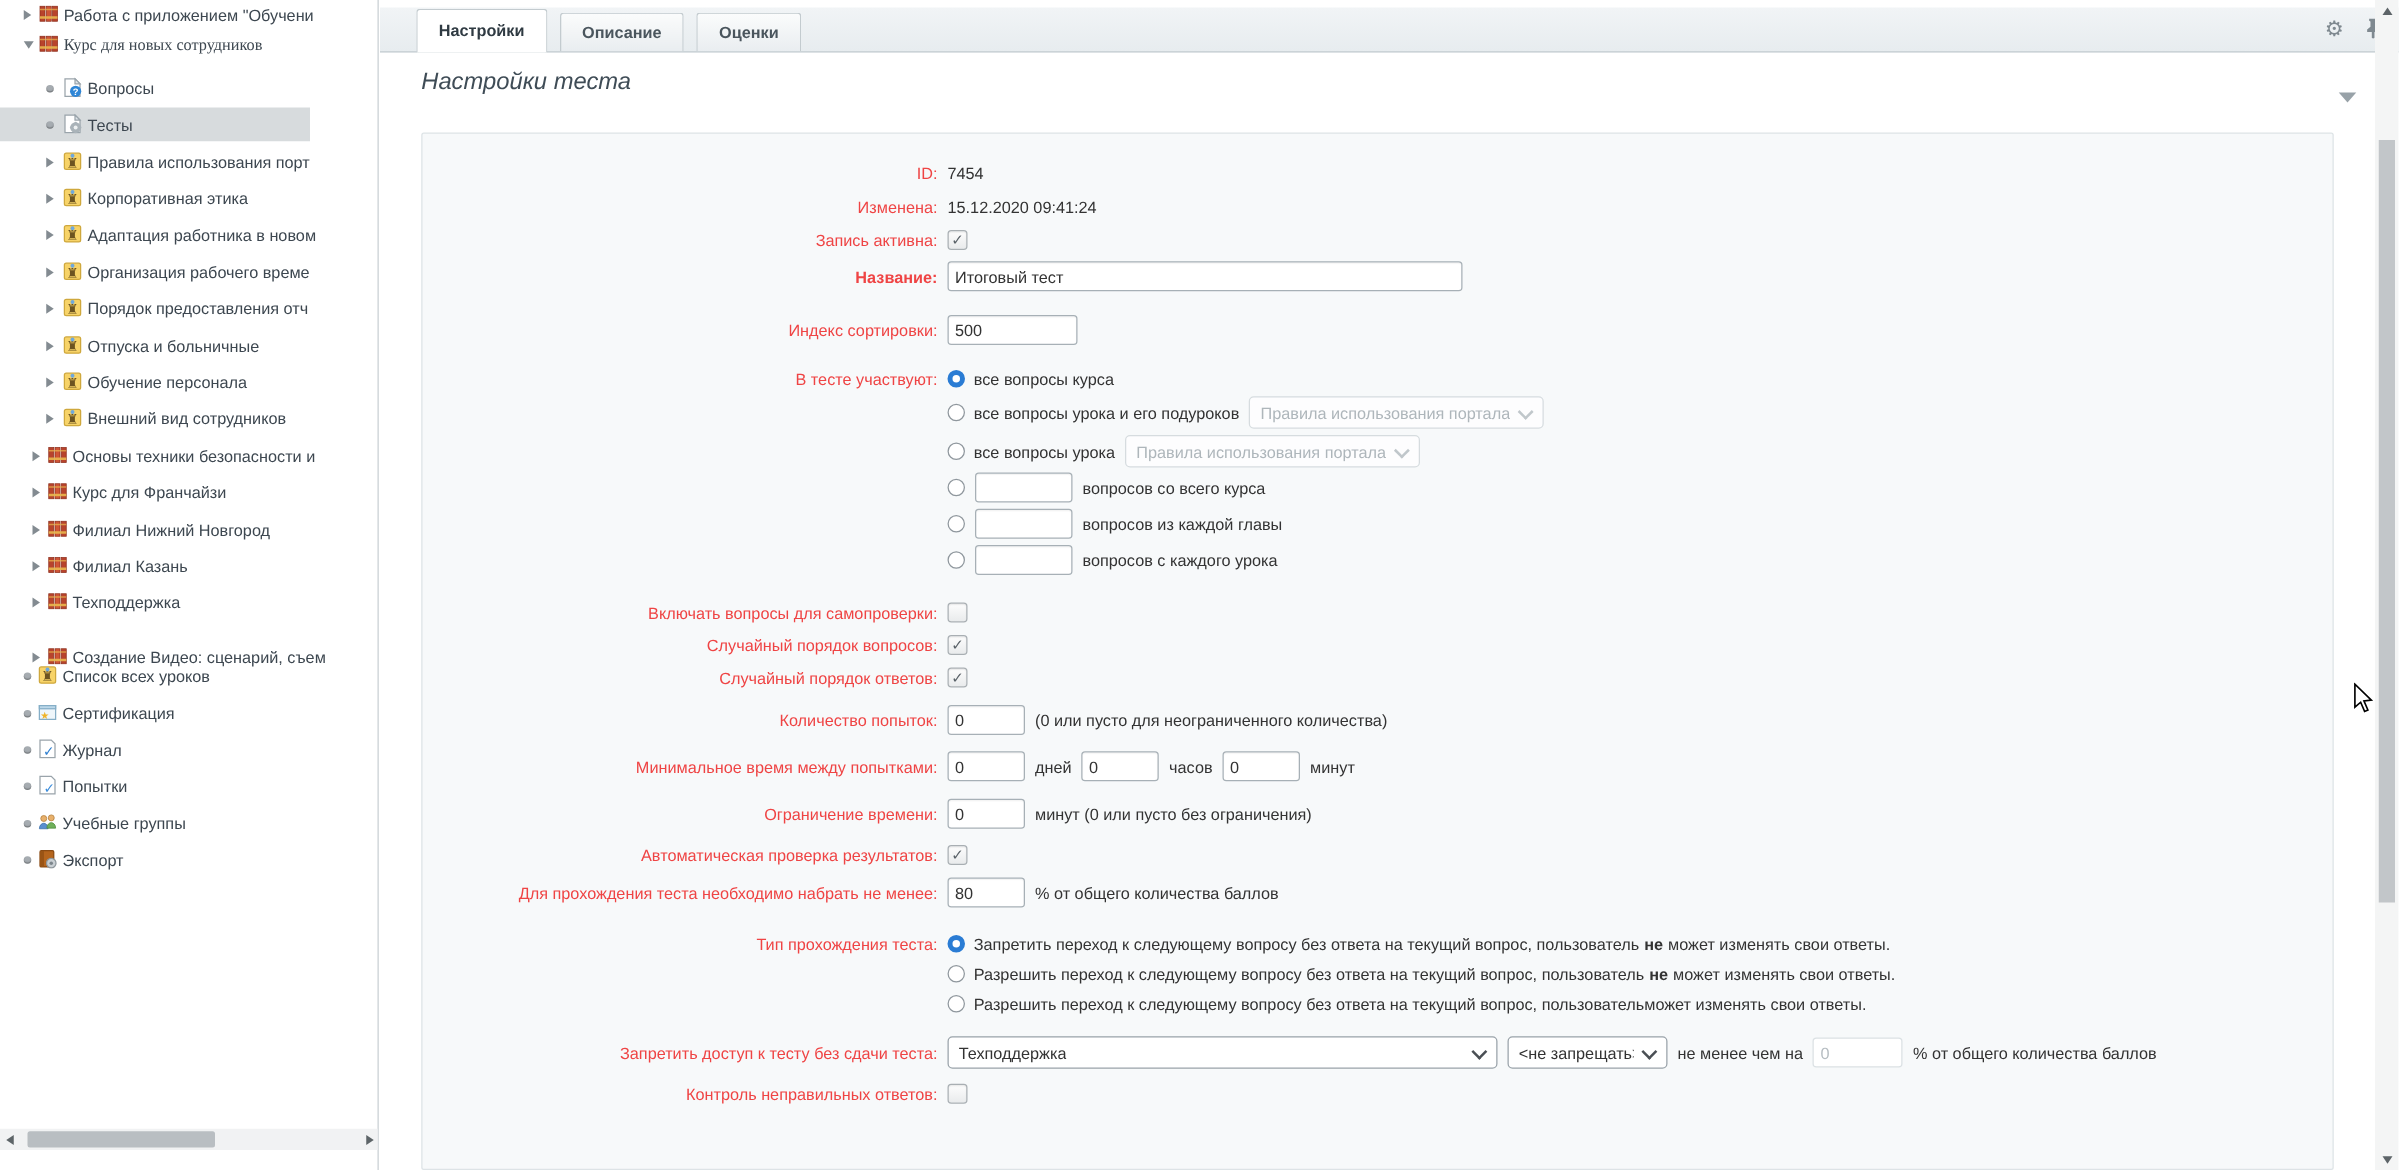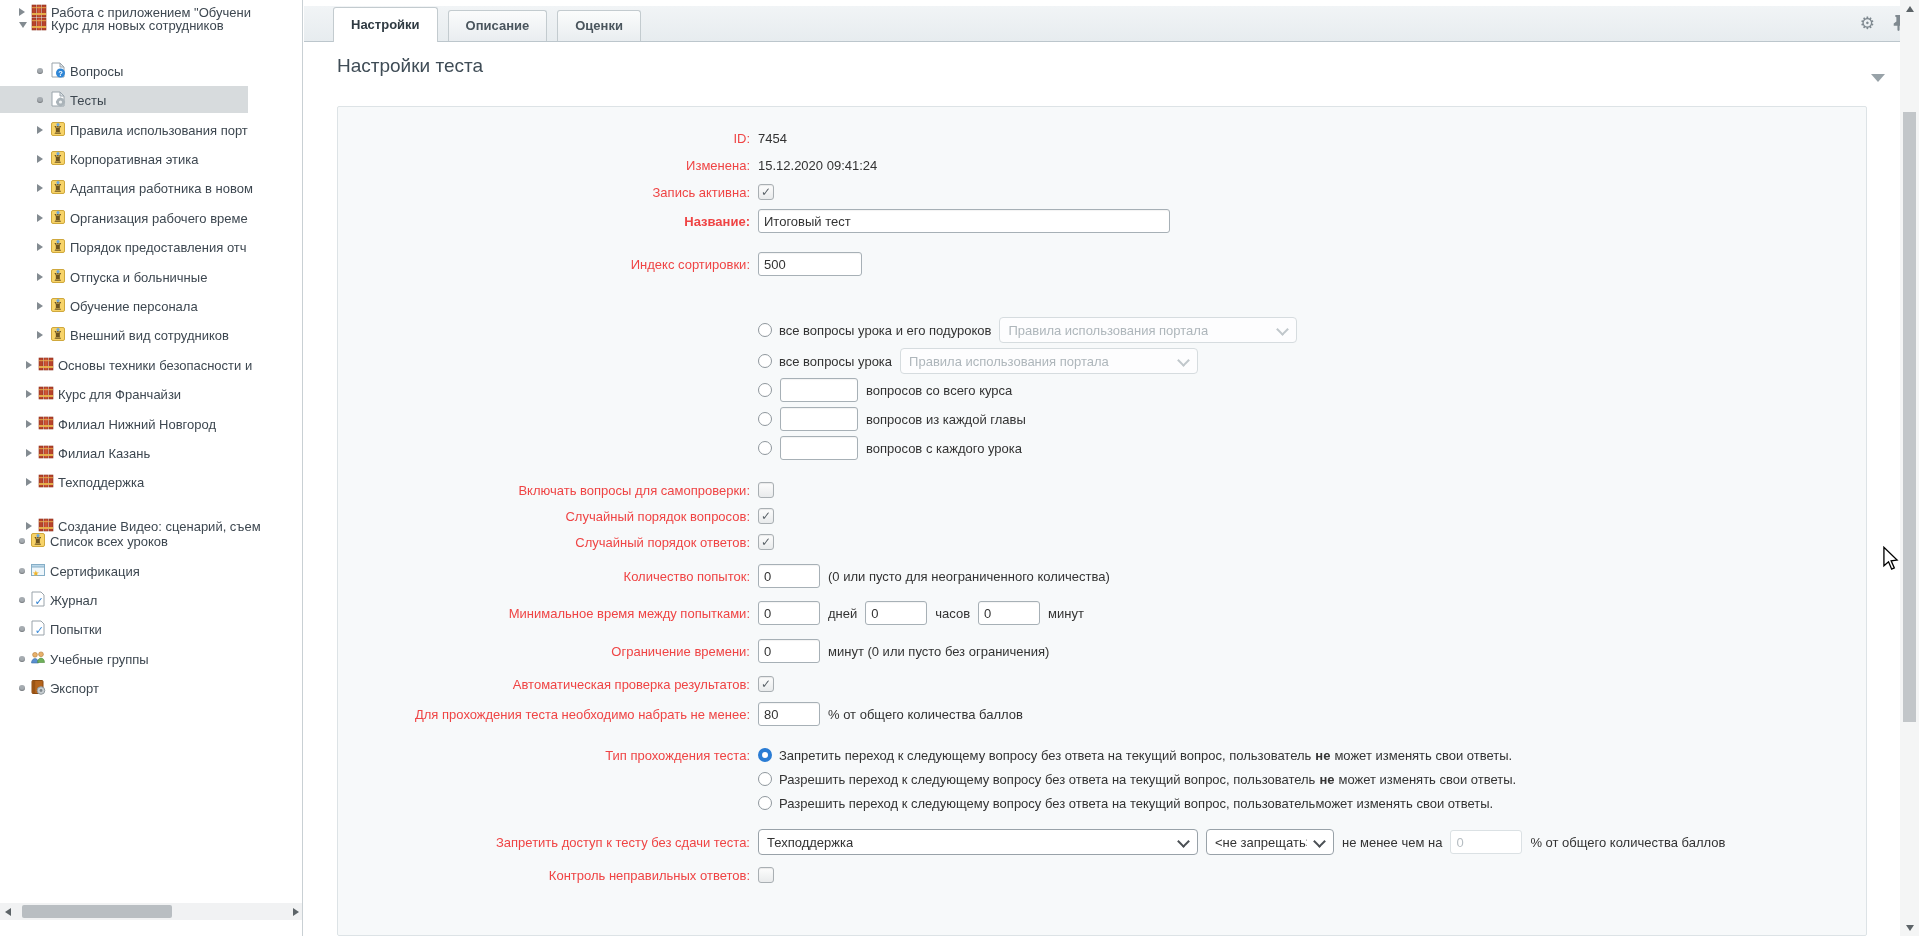--- a/index.html
+++ b/index.html
@@ -35,21 +35,21 @@
   .tabstrip{position:absolute;left:0;right:0;top:6px;height:36px;
             background:linear-gradient(#f1f4f6,#e7ecef);border-bottom:1px solid #bcc6cc;
             display:flex;align-items:flex-end;padding-left:29px;box-sizing:border-box;}
   .tab{height:30px;line-height:30px;padding:0 17px;margin-right:10px;border:1px solid #c3cbcf;border-bottom:none;
        border-radius:3px 3px 0 0;background:linear-gradient(#fbfcfc,#e9edf0);font-weight:bold;color:#4a555d;cursor:pointer;}
   .tab.active{height:34px;line-height:34px;background:#fff;color:#2f3a42;margin-bottom:-1px;z-index:3;position:relative;}
   .strip-ico{position:absolute;top:9px;cursor:pointer;color:#7f8990;}
   #gear{right:54px;font-size:17px;line-height:17px;}
   #pin-top{right:24px;top:8px;}
 
-  #title{position:absolute;left:33px;top:55px;font-size:19px;color:#3f4c56;white-space:nowrap;}
+  #title{position:absolute;left:33px;top:55px;font-size:19px;color:#3f4c56;white-space:nowrap;font-style:italic;}
   .chev-collapse{position:absolute;right:44px;top:74px;width:0;height:0;cursor:pointer;
                  border-top:8px solid #98a2a8;border-left:7px solid transparent;border-right:7px solid transparent;}
 
   .formbox{position:absolute;left:33px;top:106px;width:1530px;height:830px;background:#f7f9fa;
            border:1px solid #dde3e6;border-radius:2px;box-sizing:border-box;}
 
   .frow{position:absolute;left:0;right:30px;display:flex;align-items:center;min-height:26px;z-index:2;}
   .lab{flex:0 0 446px;text-align:right;white-space:nowrap;color:#ef4444;}
   .lab.b{font-weight:bold;}
   .ctl{margin-left:8px;display:flex;align-items:center;white-space:nowrap;}
@@ -69,21 +69,21 @@
   .rad.on{border:4px solid #2a7cd4;}
   .rtext{margin-left:7px;white-space:nowrap;}
 
   .sel{height:26px;border:1px solid #99a2a9;border-radius:4px;background:#fff;cursor:pointer;
        display:inline-flex;align-items:center;padding:0 26px 0 8px;position:relative;box-sizing:border-box;}
   .sel .chev{position:absolute;right:9px;top:7px;width:7px;height:7px;
              border-right:2px solid #4a4f54;border-bottom:2px solid #4a4f54;transform:rotate(45deg);}
   .sel.dis2{border-color:#d6dcdf;color:#aeb6bb;background:#fdfdfe;}
   .sel.dis2 .chev{border-color:#c0c7cb;}
   .selv{white-space:nowrap;overflow:hidden;}
-  .w286{width:298px}.w440{width:440px}.w128{width:128px}
+  .w286{width:236px}.w440{width:440px}.w128{width:128px}
 
   b:empty{display:none;}
   .rt b{margin:0 4px;}
   .rt .post{margin-left:0;}
   .rt span.pre{margin-right:0;}
 
   
   .footer{position:absolute;left:0;right:0;bottom:0;height:50px;z-index:6;box-sizing:border-box;
           background:linear-gradient(#f6f8f9,#e9eef0);border-top:1px solid #ccd4d8;
           display:flex;align-items:center;padding-left:33px;gap:9px;}
@@ -112,21 +112,21 @@
           <span class="tmark mk-col"></span>
           <span class="ticon"><svg width="16" height="16" viewBox="0 0 16 16">
               <rect x="1" y="2" width="4" height="12" fill="#b8432c" stroke="#8e2f1d" stroke-width="0.6"></rect>
               <rect x="6" y="2" width="4" height="12" fill="#cf5436" stroke="#8e2f1d" stroke-width="0.6"></rect>
               <rect x="11" y="2" width="4" height="12" fill="#b8432c" stroke="#8e2f1d" stroke-width="0.6"></rect>
               <rect x="1" y="10" width="14" height="2" fill="#e9b84e" opacity="0.9"></rect>
               <rect x="1" y="4" width="14" height="1.2" fill="#e9b84e" opacity="0.7"></rect>
             </svg></span>
           <span class="tlabel">Работа с приложением "Обучени</span>
         </div>
-        <div class="titem lvl-a" style="top: 11px;">
+        <div class="titem lvl-a" style="top: 22px; font-family: Liberation Serif, serif;">
           <span class="tmark mk-exp"></span>
           <span class="ticon"><svg width="16" height="16" viewBox="0 0 16 16">
               <rect x="1" y="2" width="4" height="12" fill="#b8432c" stroke="#8e2f1d" stroke-width="0.6"></rect>
               <rect x="6" y="2" width="4" height="12" fill="#cf5436" stroke="#8e2f1d" stroke-width="0.6"></rect>
               <rect x="11" y="2" width="4" height="12" fill="#b8432c" stroke="#8e2f1d" stroke-width="0.6"></rect>
               <rect x="1" y="10" width="14" height="2" fill="#e9b84e" opacity="0.9"></rect>
               <rect x="1" y="4" width="14" height="1.2" fill="#e9b84e" opacity="0.7"></rect>
             </svg></span>
           <span class="tlabel">Курс для новых сотрудников</span>
         </div>
@@ -404,20 +404,27 @@
         </div>
     </div>
 
     <div class="frow" style="top:251px">
       <div class="lab">Индекс сортировки:</div>
       <div class="ctl">
           <input class="ti w92" value="500" style="">
         </div>
     </div>
 
+    <div class="frow" style="top:290px">
+      <div class="lab">В тесте участвуют:</div>
+      <div class="ctl">
+        <span class="rad on"></span>
+        <span class="rtext">все вопросы курса</span>
+      </div>
+    </div>
     <div class="frow" style="top:316px;min-height:28px">
       <div class="lab"></div>
       <div class="ctl">
         <span class="rad"></span>
         <span class="rtext">все вопросы урока и его подуроков</span>
         <span class="sel dis2 w286 gap">
           <span class="selv">Правила использования портала</span>
             <i class="chev"></i>
         </span>
       </div>

